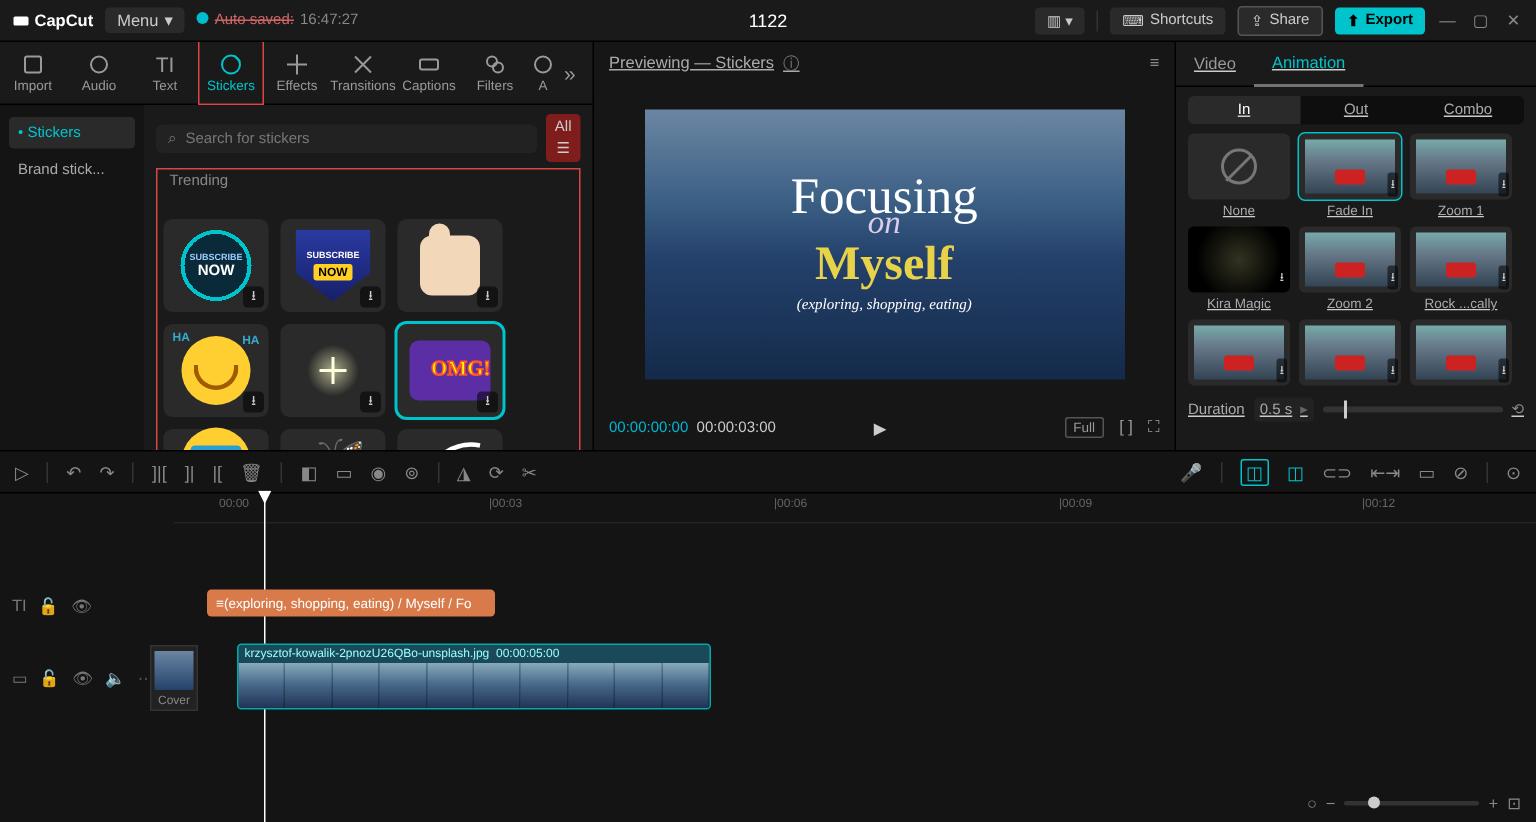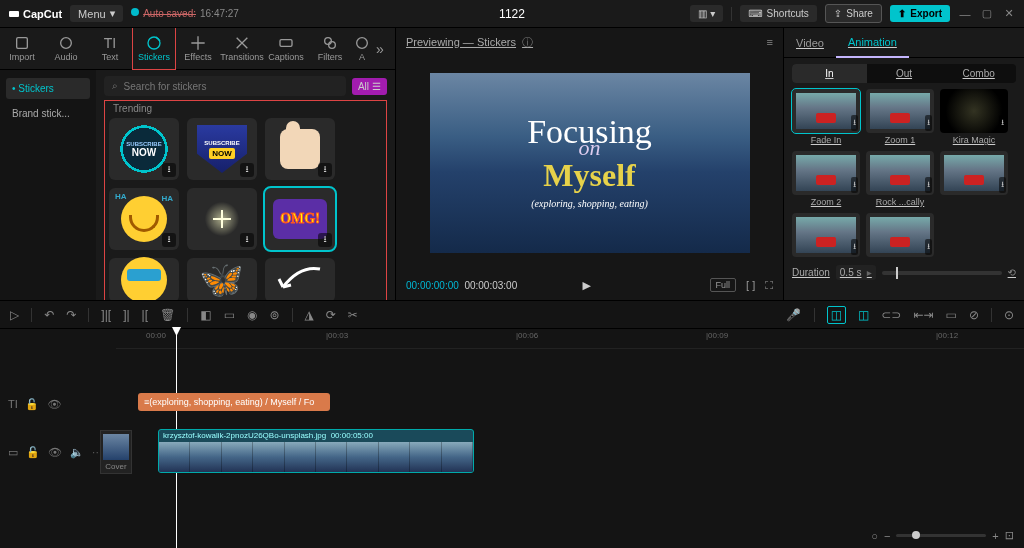--- a/index.html
+++ b/index.html
@@ -25,43 +25,43 @@
   .media-tab svg { width:16px; height:16px;}
   .media-tab.stickers-tab { border:1px solid #d44; border-top:none; }
   .more-arrow { color:#999; font-size:14px; padding:0 4px; cursor:pointer;}
   .left-body { display:flex; flex:1; overflow:hidden;}
   .left-sidebar { width:96px; background:#141414; padding:8px 6px; display:flex; flex-direction:column; gap:4px;}
   .side-item { padding:5px 6px; font-size:10px; color:#aaa; border-radius:3px; cursor:pointer; white-space:nowrap; overflow:hidden; text-overflow:ellipsis;}
   .side-item.active { background:#2a2a2a; color:#00c4cc;}
   .sticker-area { flex:1; padding:6px 8px; overflow:hidden;}
   .search-row { display:flex; gap:6px; align-items:center; margin-bottom:4px;}
   .search-box { flex:1; background:#222; border-radius:4px; padding:4px 8px; display:flex; align-items:center; gap:6px; font-size:10px; color:#777;}
-  .all-btn { background:#a21caf; padding:3px 6px; border-radius:3px; font-size:10px; display:flex; align-items:center; gap:3px; cursor:pointer;}
+  .all-btn { background:#7f1d1d; padding:3px 6px; border-radius:3px; font-size:10px; display:flex; align-items:center; gap:3px; cursor:pointer;flex-direction:column;}
   .sticker-grid-wrap { border:1px solid #d44; padding:2px 4px 2px 4px; height:210px; overflow:hidden;}
-  .trending-lbl { font-size:10px; color:#888; margin:0 0 4px 4px;}
+  .trending-lbl { font-size:10px; color:#888; margin:0 0 20px 4px;}
   .sticker-grid { display:flex; flex-wrap:wrap; gap:8px;}
   .sticker { width:70px; height:62px; background:#2a2a2a; border-radius:6px; position:relative; display:flex; align-items:center; justify-content:center; cursor:pointer;}
   .sticker .dl { position:absolute; right:3px; bottom:3px; width:14px; height:14px; background:#0008; border-radius:3px; display:flex; align-items:center; justify-content:center; font-size:9px; color:#ccc;}
   .sticker.selected { outline:2px solid #00c4cc;}
   .sticker.half { height:44px;}
   
   .badge-sub { width:54px; height:54px; border-radius:50%; background:radial-gradient(circle,#0a2a3a 55%, #00c4cc 55% 62%, transparent 62%); display:flex; flex-direction:column; align-items:center; justify-content:center; color:#9cf; font-size:6px; font-weight:bold;}
   .badge-sub .now{ color:#fff; font-size:10px;}
   .shield-sub { width:50px; height:48px; background:linear-gradient(#2a3aa0,#16206a); clip-path:polygon(0 0,100% 0,100% 60%,50% 100%,0 60%); display:flex; flex-direction:column; align-items:center; justify-content:center;}
   .shield-sub .t1{ color:#fff; font-size:6px; font-weight:bold;}
   .shield-sub .t2{ background:#ffd023; color:#000; font-size:8px; font-weight:bold; padding:1px 3px; border-radius:2px; margin-top:2px;}
   .thumbs { width:40px; height:40px; background:#f2d7b8; border-radius:8px; position:relative;}
   .thumbs::after{content:'';position:absolute;left:6px;top:-8px;width:14px;height:20px;background:#f2d7b8;border-radius:7px;}
   .emoji1 { width:46px; height:46px; border-radius:50%; background:#ffcf32; position:relative;}
   .emoji1::before{content:'';position:absolute;left:8px;right:8px;bottom:10px;height:14px;border:3px solid #a05a00;border-top:none;border-radius:0 0 20px 20px;}
   .haha { position:absolute; font-size:8px; font-weight:bold; color:#3ac;}
   .sparkle { width:54px; height:54px; background:radial-gradient(circle,rgba(255,255,200,.6) 0,transparent 45%); position:relative;}
   .sparkle::before,.sparkle::after{content:'';position:absolute;width:2px;height:18px;background:#ffd;left:50%;top:50%;transform:translate(-50%,-50%);} 
   .sparkle::after{transform:translate(-50%,-50%) rotate(90deg);}
-  .omg-box{ width:54px; height:40px; background:#5b2ea6; border-radius:6px; display:flex; align-items:center; justify-content:center; }
+  .omg-box{ width:54px; height:40px; background:#5b2ea6; border-radius:6px; display:flex; align-items:center; justify-content:flex-end; }
   .omg-box span{ font-family:'Comic Sans MS',cursive; font-weight:bold; font-size:14px; color:#ff0; -webkit-text-stroke:1px #f52; }
   .emoji2 { width:46px; height:46px; border-radius:50%; background:#ffcf32; position:relative;}
   .emoji2::before{content:'';position:absolute;left:6px;right:6px;top:12px;height:12px;background:#2aa0d0;border-radius:3px;}
   .butterfly{ font-size:36px; color:#2a90e0;}
   .arrow-sw{ width:50px; height:34px; position:relative;}
   .arrow-sw svg{position:absolute;inset:0;}
   
   .panel-mid { flex:1; background:#161616; display:flex; flex-direction:column; border-right:1px solid #000;}
   .preview-head { height:28px; display:flex; align-items:center; padding:0 10px; font-size:11px; color:#aaa; justify-content:space-between;}
   .preview-head .ph-left{display:flex; align-items:center; gap:6px;text-decoration:underline;}
@@ -77,21 +77,21 @@
   .tc-cur{color:#00b7d4;}
   .tc-dur{color:#ccc;}
   .play-btn{ margin-left:auto; margin-right:auto; color:#ccc; cursor:pointer;}
   .pv-right{ margin-left:auto; display:flex; gap:10px; align-items:center;}
   .pv-btn{color:#999;cursor:pointer;font-size:11px;}
   .pv-full{border:1px solid #555;padding:1px 5px;border-radius:2px;font-size:9px;}
   
   .panel-right { width:240px; background:#1a1a1a; display:flex; flex-direction:column;text-decoration:underline;}
   .rp-tabs{ display:flex; height:30px; align-items:center; border-bottom:1px solid #000;}
   .rp-tab{ flex:0 0 auto; padding:0 12px; font-size:11px; color:#999; cursor:pointer; height:30px; display:flex; align-items:center;}
-  .rp-tab.active{ color:#00c4cc; border-bottom:2px solid #c4b5fd;}
+  .rp-tab.active{ color:#00c4cc; border-bottom:2px solid #737373;}
   .anim-tabs{ display:flex; background:#0e0e0e; margin:6px 8px; border-radius:4px; overflow:hidden;}
   .anim-tab{ flex:1; text-align:center; padding:4px 0; font-size:10px; color:#aaa; cursor:pointer;}
   .anim-tab.active{ background:#2a2a2a; color:#fff;}
   .anim-grid{ display:flex; flex-wrap:wrap; gap:6px; padding:0 8px;}
   .anim-item{ width:68px; display:flex; flex-direction:column; align-items:center; gap:2px; cursor:pointer;}
   .anim-thumb{ width:68px; height:44px; background:#2a2a2a; border-radius:4px; display:flex; align-items:center; justify-content:center; position:relative; overflow:hidden;}
   .anim-thumb.selected{ outline:1px solid #00c4cc;}
   .anim-thumb .dl{ position:absolute; right:2px; bottom:2px; font-size:8px; color:#ccc; background:#0008; padding:1px 2px; border-radius:2px;}
   .anim-label{ font-size:9px; color:#aaa; white-space:nowrap; overflow:hidden; text-overflow:ellipsis; width:68px; text-align:center;}
   .anim-mount{ width:60px; height:36px; background:linear-gradient(#7aa 0%, #678 40%, #345 100%); position:relative;}
@@ -329,20 +329,26 @@
       <div class="rp-tab">Video</div>
       <div class="rp-tab active">Animation</div>
     </div>
     <div class="anim-tabs">
       <div class="anim-tab active">In</div>
       <div class="anim-tab">Out</div>
       <div class="anim-tab">Combo</div>
     </div>
     <div class="anim-grid">
       <div class="anim-item">
+          <div class="anim-thumb">
+            <div class="anim-none"></div>
+          </div>
+          <span class="anim-label">None</span>
+        </div>
+      <div class="anim-item">
           <div class="anim-thumb selected">
             <div class="anim-mount">
               <div class="car"></div>
             </div>
             <span class="dl">⭳</span>
           </div>
           <span class="anim-label">Fade In</span>
         </div>
       <div class="anim-item">
           <div class="anim-thumb">
@@ -446,21 +452,21 @@
     <span class="tl-tool">▭</span>
     <span class="tl-tool">⊘</span>
     <span class="tl-sep"></span>
     <span class="tl-tool">⊙</span>
   </div>
   <div class="ruler">
     <span class="rt" style="left:30px">00:00</span>
     <span class="rt" style="left:210px">|00:03</span>
     <span class="rt" style="left:400px">|00:06</span>
     <span class="rt" style="left:590px">|00:09</span>
-    <span class="rt" style="left:820px">|00:12</span>
+    <span class="rt" style="left:792px">|00:12</span>
     <div class="playhead"></div>
   </div>
   <div class="tracks">
     <div style="height:40px"></div>
     <div class="track-row">
       <div class="track-head">
         <span>TI</span>
         <span>🔓</span>
         <span>👁</span>
       </div>

